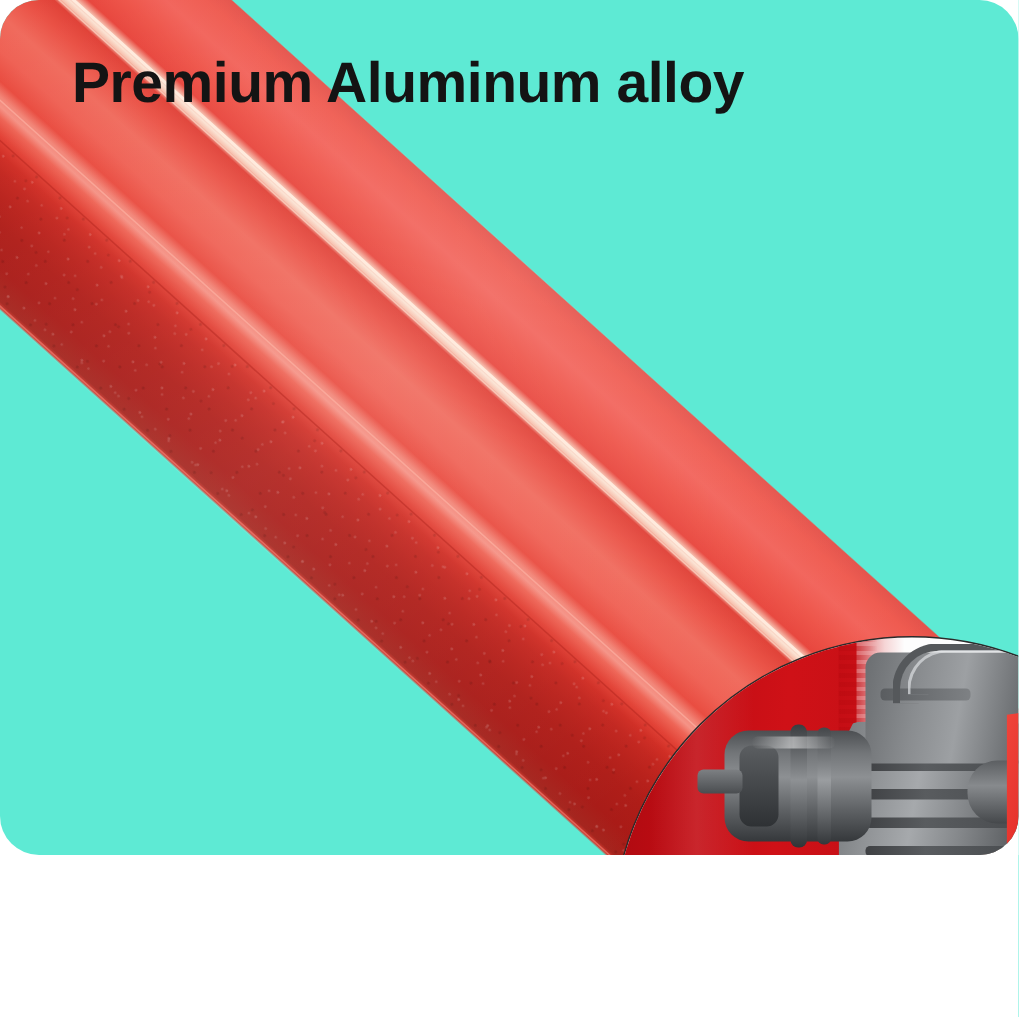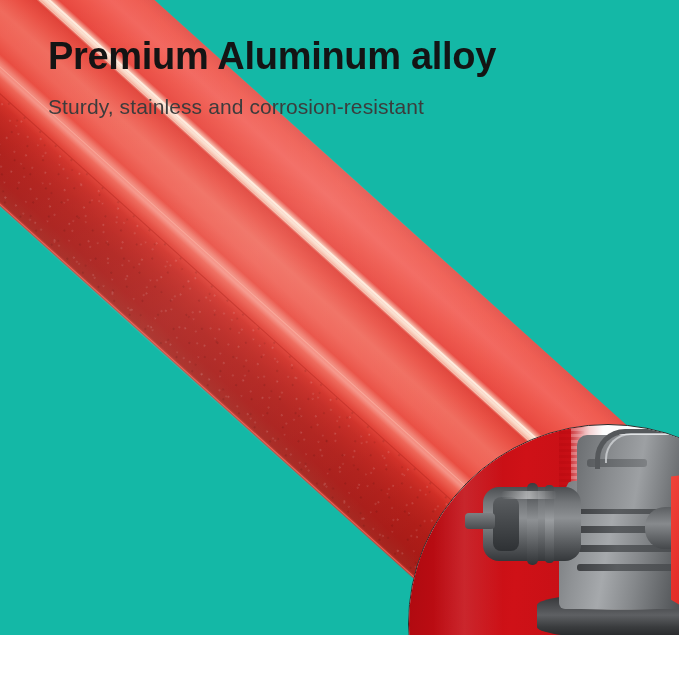--- a/index.html
+++ b/index.html
@@ -3,24 +3,25 @@
 <meta charset="utf-8">
 <style>
   html, body {
     margin: 0;
     padding: 0;
     background: #ffffff;
   }
   #stage {
     position: relative;
     width: 679px;
-    height: 635px;
+    height: 570px;
     overflow: hidden;
-    background: #14b8a6;
+    background: #5eead4;
     font-family: "Liberation Sans", sans-serif;
+    border-radius: 26px;
   }
 
   
   .text-block {
     position: absolute;
     left: 48px;
     top: 36px;
     z-index: 40;
   }
   .headline {
@@ -318,21 +319,20 @@
       <div class="bar-line l1"></div>
       <div class="bar-line l2"></div>
       <div class="bar-line l3"></div>
       <div class="bar-line l4"></div>
       <div class="bar-line l5"></div>
     </div>
   </div>
 
   <div class="text-block">
     <div class="headline">Premium Aluminum alloy</div>
-    <div class="subhead">Sturdy, stainless and corrosion-resistant</div>
   </div>
 
   <div class="inset">
 
     <div class="paint-wall">
       <div class="paint-gloss"></div>
     </div>
     <div class="paint-edge"></div>
 
     <div class="gun">

